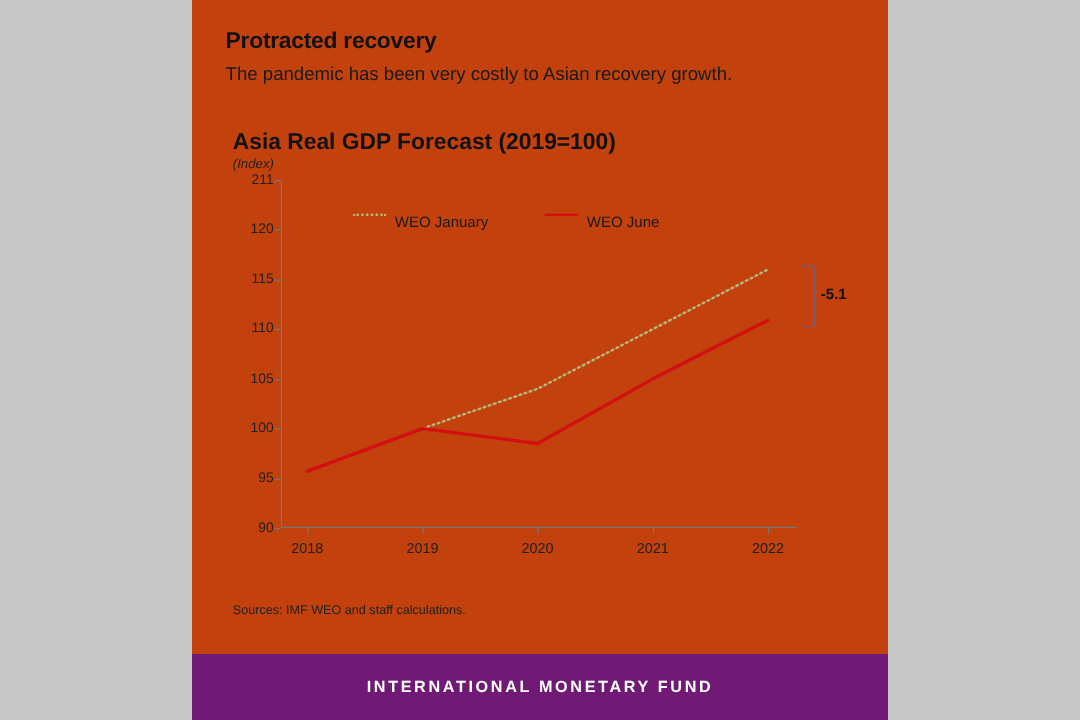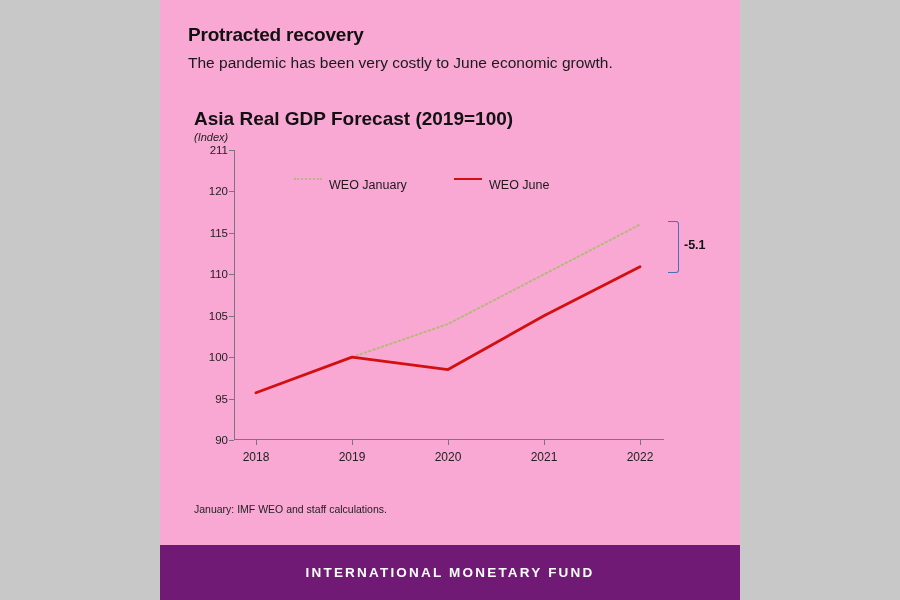--- a/index.html
+++ b/index.html
@@ -19,21 +19,21 @@
     top: 0;
     width: 580px;
     height: 600px;
     background: #ffffff;
   }
   #slide-body {
     position: absolute;
     left: 0; top: 0;
     width: 580px;
     height: 545px;
-    background: #f9a8d4;
+    background: #c2410c;
   }
   #title {
     position: absolute;
     left: 28px;
     top: 24px;
     font-size: 19px;
     font-weight: bold;
     color: #111111;
     letter-spacing: -0.2px;
   }
@@ -220,21 +220,21 @@
     letter-spacing: 2.2px;
   }
 </style>
 </head>
 <body>
 
 <div id="slide">
   <div id="slide-body">
 
     <div id="title">Protracted recovery</div>
-    <div id="subtitle">The pandemic has been very costly to June economic growth.</div>
+    <div id="subtitle">The pandemic has been very costly to Asian recovery growth.</div>
 
     <div id="chart-title">Asia Real GDP Forecast (2019=100)</div>
     <div id="chart-unit">(Index)</div>
 
     <div id="plot-area">
 
       <div id="y-axis-labels">
         <div class="y-label" style="top:290px">90</div>
         <div class="y-label" style="top:248.6px">95</div>
         <div class="y-label" style="top:207.1px">100</div>
@@ -287,19 +287,19 @@
         </div>
       </div>
 
       <div id="gap-annotation" style="top: 70.5714px;">
         <div id="bracket" style="height: 50.2571px;"></div>
         <div id="gap-value" style="top: 17.1286px;">-5.1</div>
       </div>
 
     </div>
 
-    <div id="sources">January: IMF WEO and staff calculations.</div>
+    <div id="sources">Sources: IMF WEO and staff calculations.</div>
   </div>
 
   <div id="footer">
     <div id="footer-text">INTERNATIONAL MONETARY FUND</div>
   </div>
 </div>
 
 </body></html>

